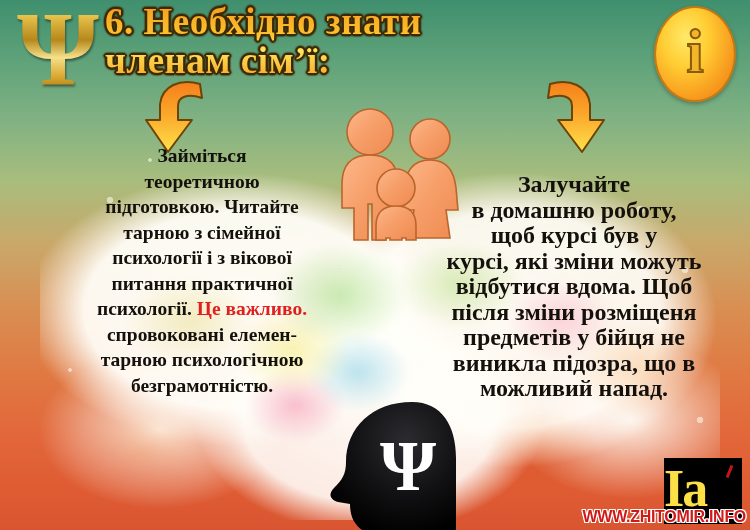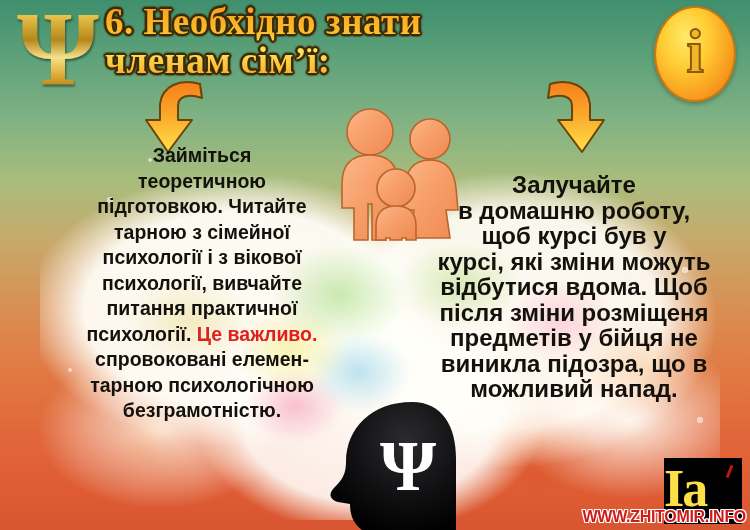--- a/index.html
+++ b/index.html
@@ -102,21 +102,21 @@
 
   
   .family{position:absolute;left:324px;top:92px;width:148px;height:150px;}
 
   
   .head{position:absolute;left:316px;top:398px;width:160px;height:132px;}
 
   
   .block{
     position:absolute;
-    font-family:Liberation Sans, sans-serif;font-weight:bold;
+    font-family:Liberation Serif, serif;font-weight:bold;
     color:#14100c;text-align:center;
   }
   .block-left{left:52px;top:143px;width:300px;font-size:19.5px;line-height:25.5px;}
   .block-right{left:418px;top:172px;width:312px;font-size:24px;line-height:25.5px;}
   .block .ln{display:block;white-space:nowrap;}
   .hl{color:#e02020;}
 
   
   .logo{
     position:absolute;right:8px;bottom:6px;width:78px;height:66px;background:#000;
@@ -209,21 +209,20 @@
     <path d="M96 4 C56 4 30 30 30 64 C30 76 26 82 18 90 C12 96 14 102 22 104 L34 106 C34 118 38 126 46 132 L140 132 L140 60 C140 28 126 4 96 4 Z" fill="url(#hg)"></path>
     <text x="92" y="92" font-family="Liberation Serif, serif" font-size="72" font-weight="bold" text-anchor="middle" fill="#ffffff">Ψ</text>
   </svg>
 
   <div class="block block-left">
     <span class="ln">Займіться</span>
     <span class="ln">теоретичною</span>
     <span class="ln">підготовкою. Читайте</span>
     <span class="ln">тарною з сімейної</span>
     <span class="ln">психології і з вікової</span>
-    <span class="ln">психології, вивчайте</span>
     <span class="ln">питання практичної</span>
     <span class="ln">
       <span>психології. </span><span class="hl">Це важливо.</span>
     </span>
     <span class="ln">спровоковані елемен-</span>
     <span class="ln">тарною психологічною</span>
     <span class="ln">безграмотністю.</span>
   </div>
 
   <div class="block block-right">

